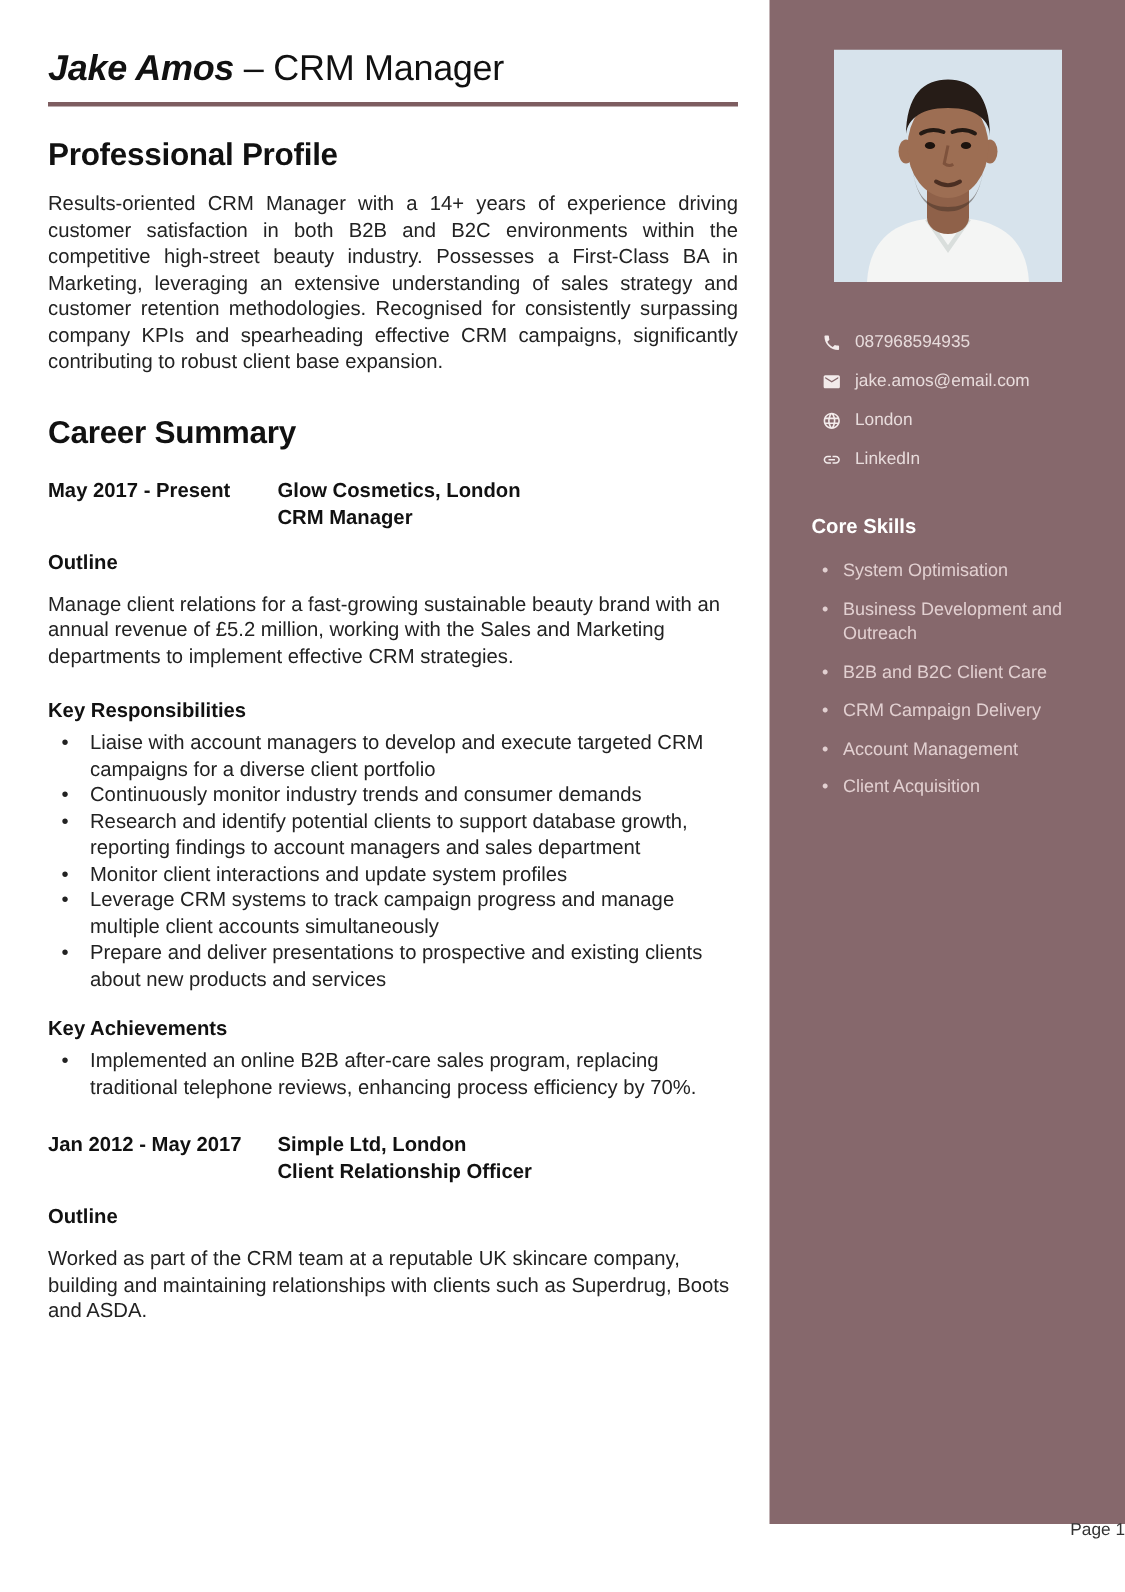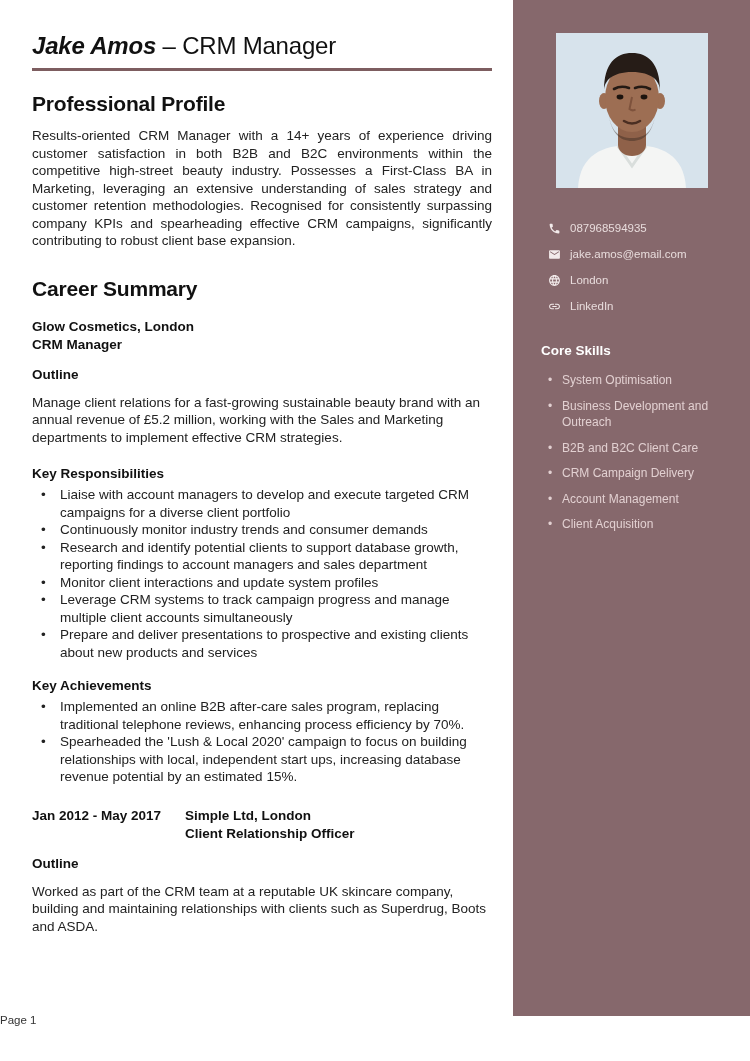--- a/index.html
+++ b/index.html
@@ -29,21 +29,21 @@
   h4.sub{margin:12px 0 0;font-size:13.5px;line-height:17px;color:#111;font-weight:bold;}
   h4.sub.resp{margin-top:19px;}
   h4.sub.ach{margin-top:16px;}
   .job-head.second{margin-top:21px;}
   ul.bullets{list-style:none;margin:4px 0 0;padding:0;}
   ul.bullets li{
     position:relative;padding-left:28px;font-size:13.5px;line-height:17.5px;
   }
   ul.bullets li::before{content:"•";position:absolute;left:9px;top:0;}
   .footer{
-    position:absolute;left:0;bottom:35px;width:750px;text-align:left;
+    position:absolute;left:0;bottom:35px;width:750px;text-align:right;
     font-size:11.5px;color:#333;
   }
   
   .sidebar{
     position:absolute;right:0;top:0;width:237px;height:1016px;
     background:#86686c;box-sizing:border-box;
   }
   .photo{
     width:152px;height:155px;margin:33px auto 0;display:block;
   }
@@ -68,20 +68,21 @@
 <div class="main">
   <h1><span class="name">Jake Amos</span><span> – </span><span>CRM Manager</span></h1>
   <div class="title-rule"></div>
 
   <h2>Professional Profile</h2>
   <p class="justified">Results-oriented CRM Manager with a 14+ years of experience driving customer satisfaction in both B2B and B2C environments within the competitive high-street beauty industry. Possesses a First-Class BA in Marketing, leveraging an extensive understanding of sales strategy and customer retention methodologies. Recognised for consistently surpassing company KPIs and spearheading effective CRM campaigns, significantly contributing to robust client base expansion.</p>
 
   <h2 class="career">Career Summary</h2>
 
   <div class="job-head">
+    <div class="dates">May 2017 - Present</div>
     <div class="co">
       <div>Glow Cosmetics, London</div>
       <div>CRM Manager</div>
     </div>
   </div>
   <h4 class="sub">Outline</h4>
   <p>Manage client relations for a fast-growing sustainable beauty brand with an annual revenue of £5.2 million, working with the Sales and Marketing departments to implement effective CRM strategies.</p>
 
   <h4 class="sub resp">Key Responsibilities</h4>
   <ul class="bullets">
@@ -89,21 +90,20 @@
     <li>Continuously monitor industry trends and consumer demands</li>
     <li>Research and identify potential clients to support database growth, reporting findings to account managers and sales department</li>
     <li>Monitor client interactions and update system profiles</li>
     <li>Leverage CRM systems to track campaign progress and manage multiple client accounts simultaneously</li>
     <li>Prepare and deliver presentations to prospective and existing clients about new products and services</li>
   </ul>
 
   <h4 class="sub ach">Key Achievements</h4>
   <ul class="bullets">
     <li>Implemented an online B2B after-care sales program, replacing traditional telephone reviews, enhancing process efficiency by 70%.</li>
-    <li>Spearheaded the 'Lush &amp; Local 2020' campaign to focus on building relationships with local, independent start ups, increasing database revenue potential by an estimated 15%.</li>
   </ul>
 
   <div class="job-head second">
     <div class="dates">Jan 2012 - May 2017</div>
     <div class="co">
       <div>Simple Ltd, London</div>
       <div>Client Relationship Officer</div>
     </div>
   </div>
   <h4 class="sub">Outline</h4>

